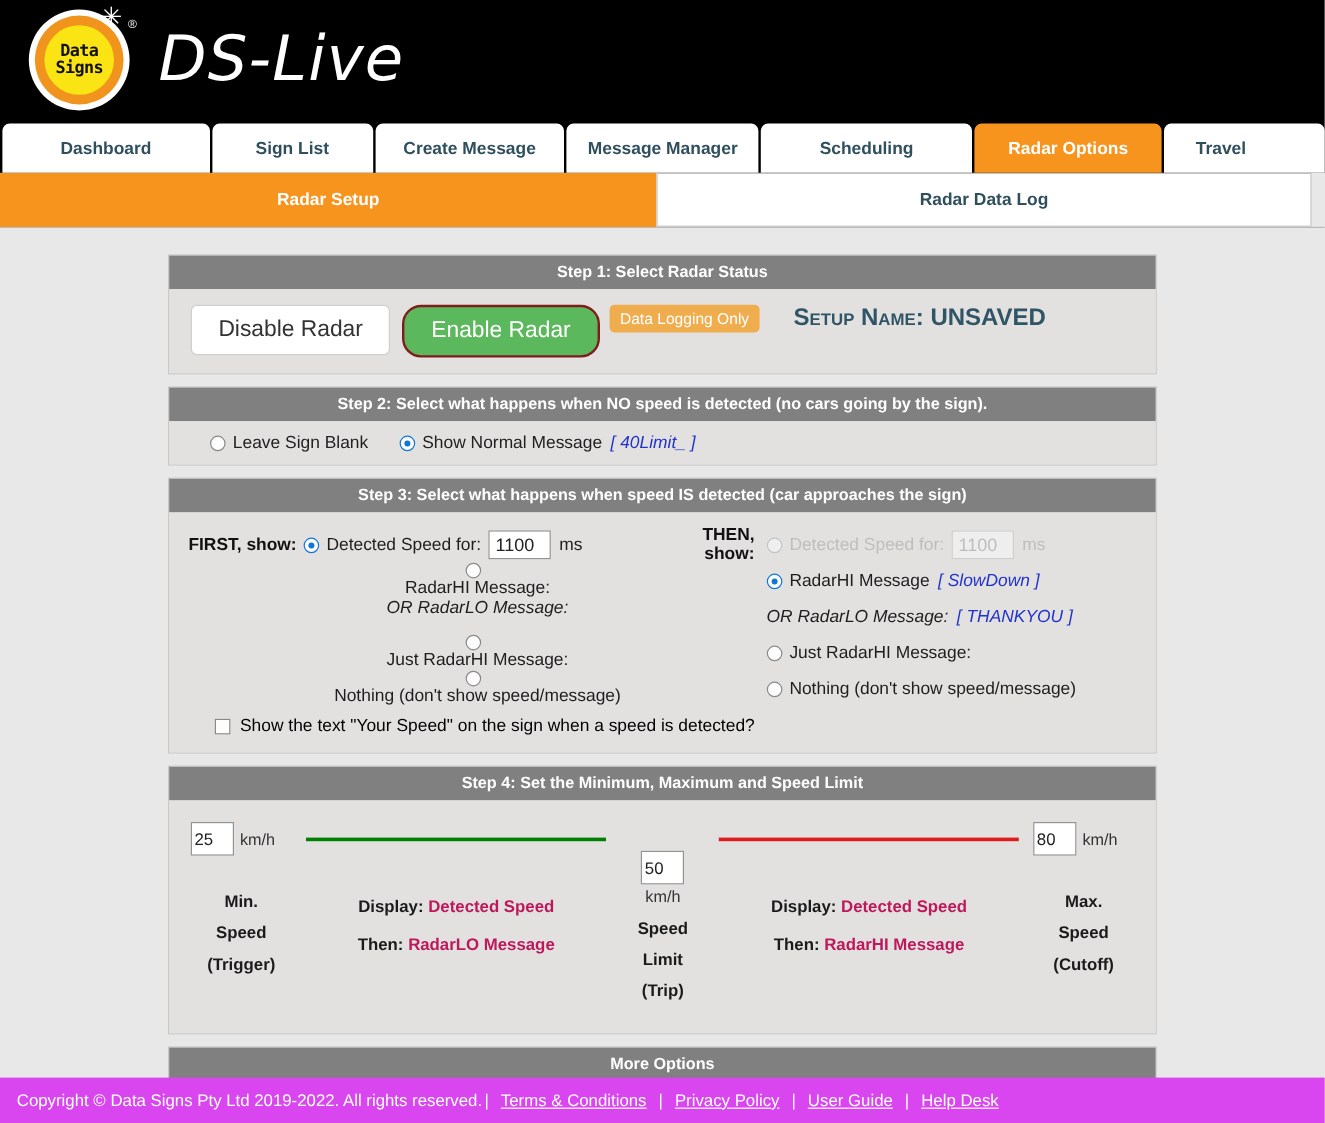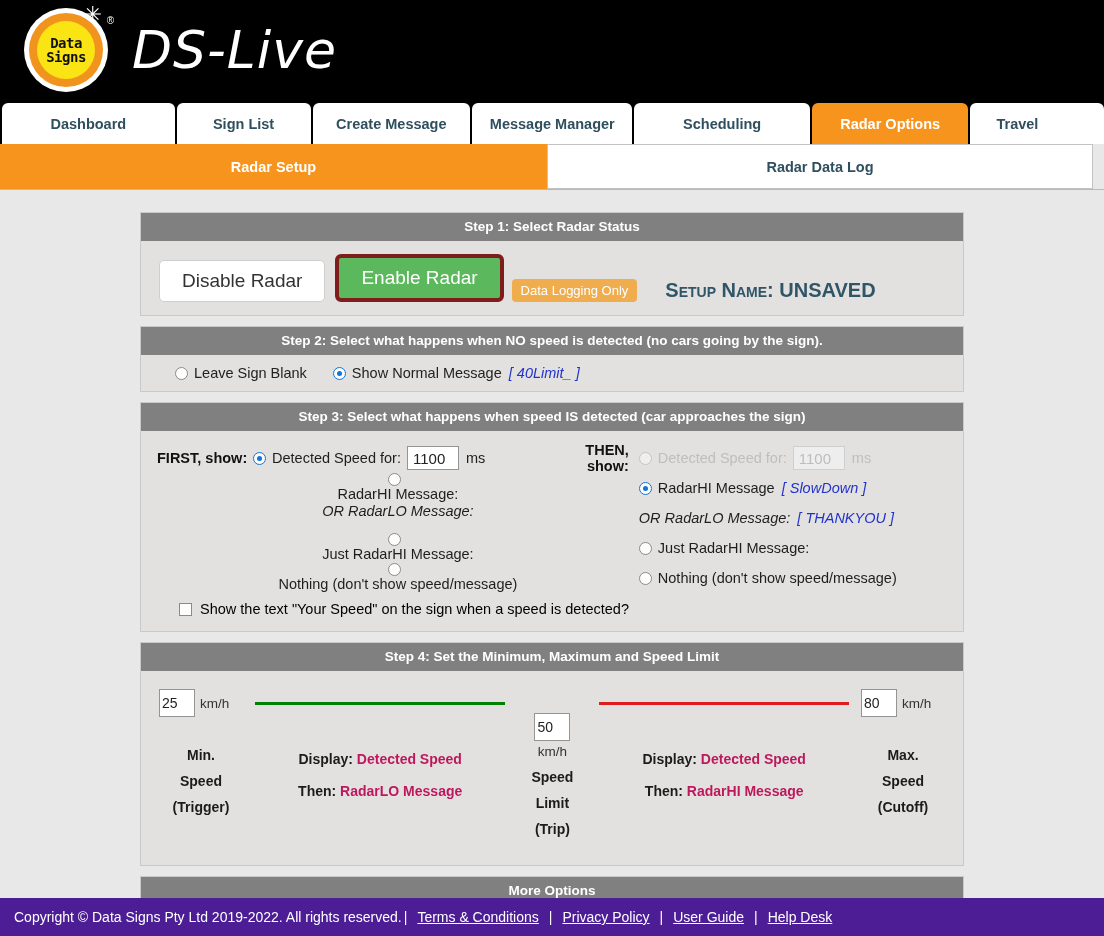--- a/index.html
+++ b/index.html
@@ -136,30 +136,30 @@
     font-size: 13.5px;
     text-align: center;
     padding: 6px 0 7px 0;
   }
   .panel-body {
     background: #e3e1e0;
     padding: 12px 16px;
   }
 
   
-  .step1-body { display: flex; align-items: flex-end; padding: 13px 18px; }
+  .step1-body { display: flex; align-items: flex-start; padding: 13px 18px; }
   .btn-disable {
     background: #ffffff; color: #333;
     border: 1px solid #cfcfcf; border-radius: 5px;
     font-size: 19px; padding: 9px 22px; cursor: pointer;
     font-family: "Liberation Sans", sans-serif;
   }
   .btn-enable {
     background: #5cb85c; color: #ffffff;
-    border: 4px solid #7f1d1d; border-radius: 6px;
+    border: 2px solid #7f1d1d; border-radius: 16px;
     font-size: 19px; padding: 9px 22px; cursor: pointer;
     margin-left: 10px;
     font-family: "Liberation Sans", sans-serif;
   }
   .badge-dlo {
     background: #f0ad4e; color: #ffffff;
     border-radius: 4px; font-size: 13px;
     padding: 4px 9px; margin-left: 8px;
     cursor: pointer;
   }
@@ -258,21 +258,21 @@
     display: flex; flex-direction: column; justify-content: center;
     width: 15px; height: 24px; background: #efefef; border-left: 1px solid #d6d6d6;
     align-items: center; cursor: pointer;
   }
   .spin-arrows span { font-size: 8px; line-height: 9px; color: #555; }
 
   
   .footer {
     position: absolute; left: 0; bottom: 0;
     width: 1104px; height: 38px;
-    background: #4c1d95;
+    background: #d946ef;
     color: #ffffff;
     display: flex; align-items: center;
     padding-left: 14px;
     font-size: 14px;
   }
   .footer a { color: #ffffff; text-decoration: underline; margin: 0 8px; cursor: pointer;}
   .footer .sep { color: #ffffff; margin: 0 2px; }
   .spacer-left { width: 18px; }
 </style>
 </head>

